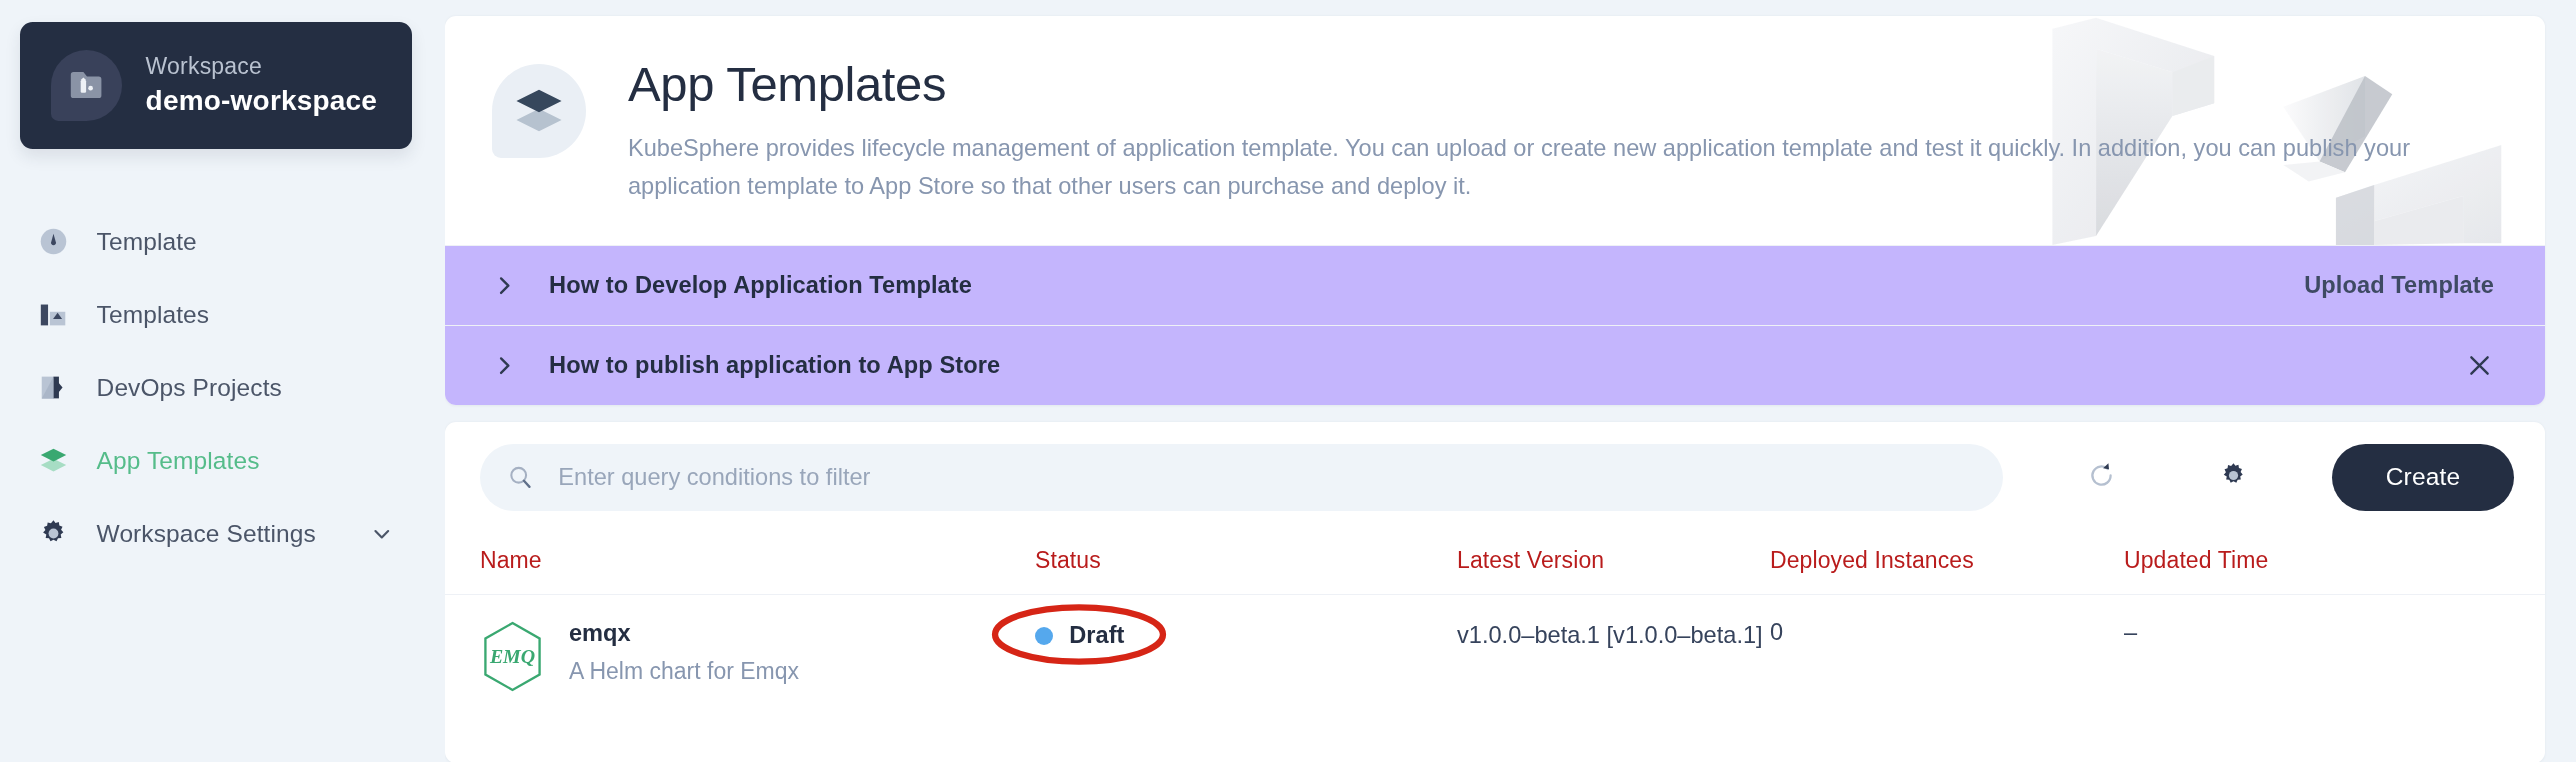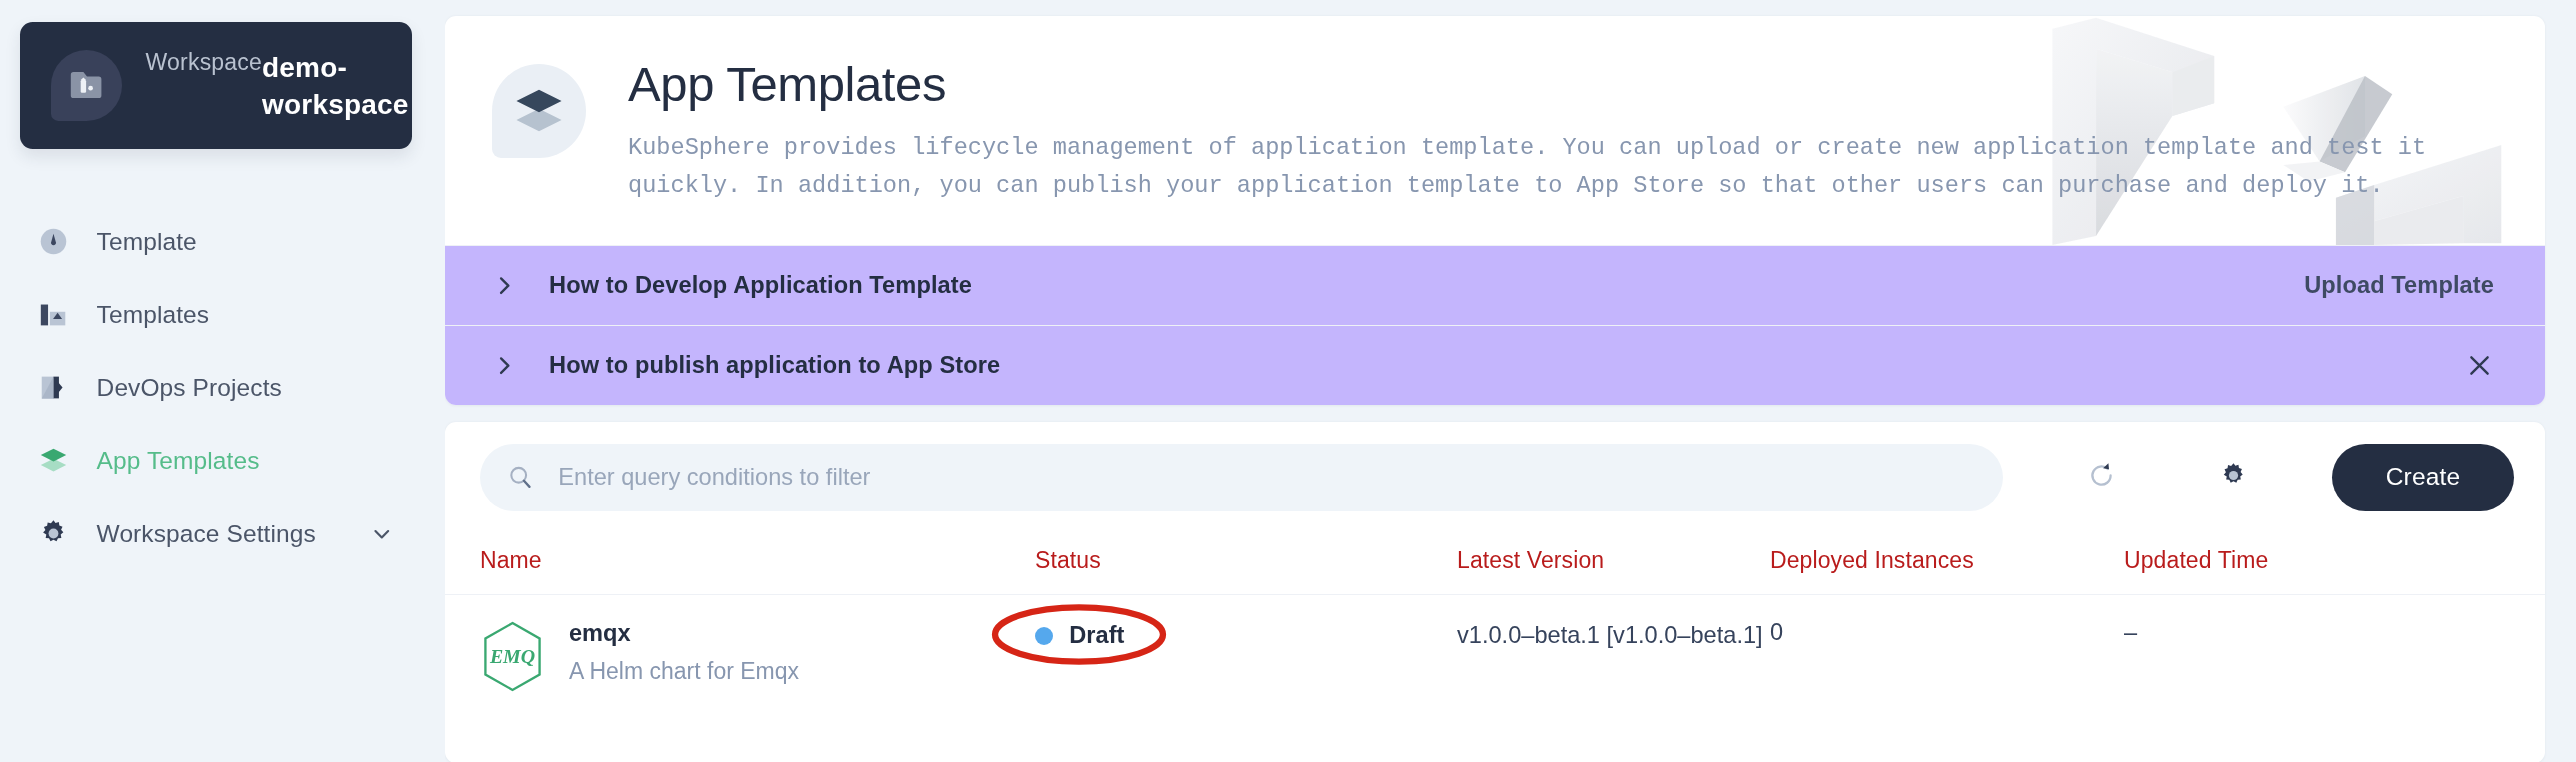--- a/index.html
+++ b/index.html
@@ -40,21 +40,21 @@
   }
   .ws-logo {
     width: 71px; height: 71px;
     flex: 0 0 71px;
     background: #39415a;
     border-radius: 50% 50% 50% 7.3px;
     display: flex; align-items: center; justify-content: center;
     margin-right: 23.6px;
   }
   .ws-logo svg { display:block; }
-  .ws-texts { display: flex; flex-direction: row; justify-content: flex-end; }
+  .ws-texts { display: flex; flex-direction: column; justify-content: flex-end; }
   .ws-label {
     color: #b9c2d0;
     font-size: 23px;
     line-height: 1.25;
     letter-spacing: 0.2px;
   }
   .ws-name {
     color: #ffffff;
     font-size: 28px;
     font-weight: bold;
@@ -139,21 +139,20 @@
     color: #242e42;
     letter-spacing: -0.4px;
     line-height: 1.15;
   }
   .banner-desc {
     margin-top: 16.3px;
     font-size: 23.6px;
     line-height: 1.62;
     color: #8796af;
     max-width: 1871px;
-    font-family: Liberation Mono, monospace;
   }
 
   
   .collapse-row {
     display: flex;
     align-items: center;
     height: 80px;
     padding: 0 51px 0 47px;
     border-top: 1.8px solid #eef1f6;
     background: #c4b5fd;

